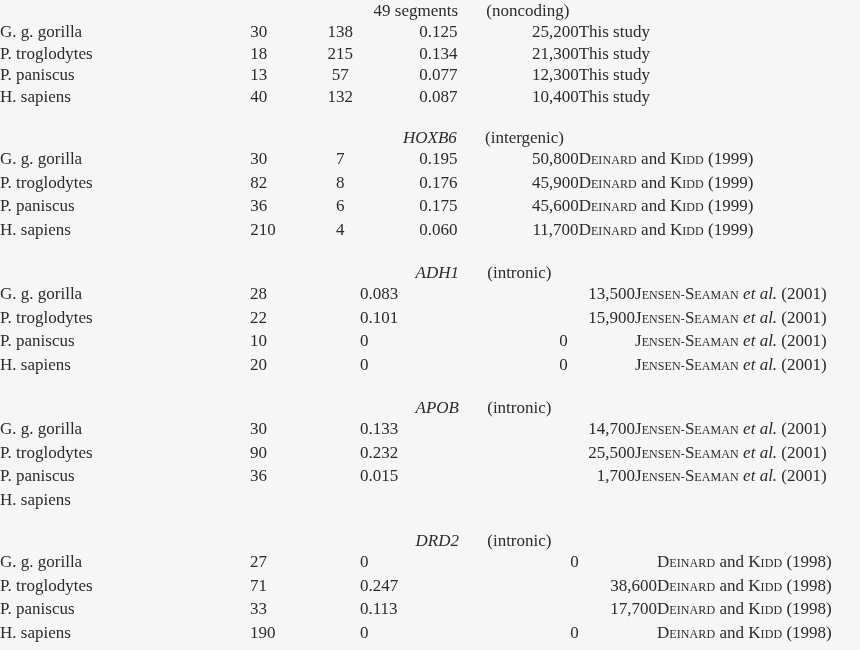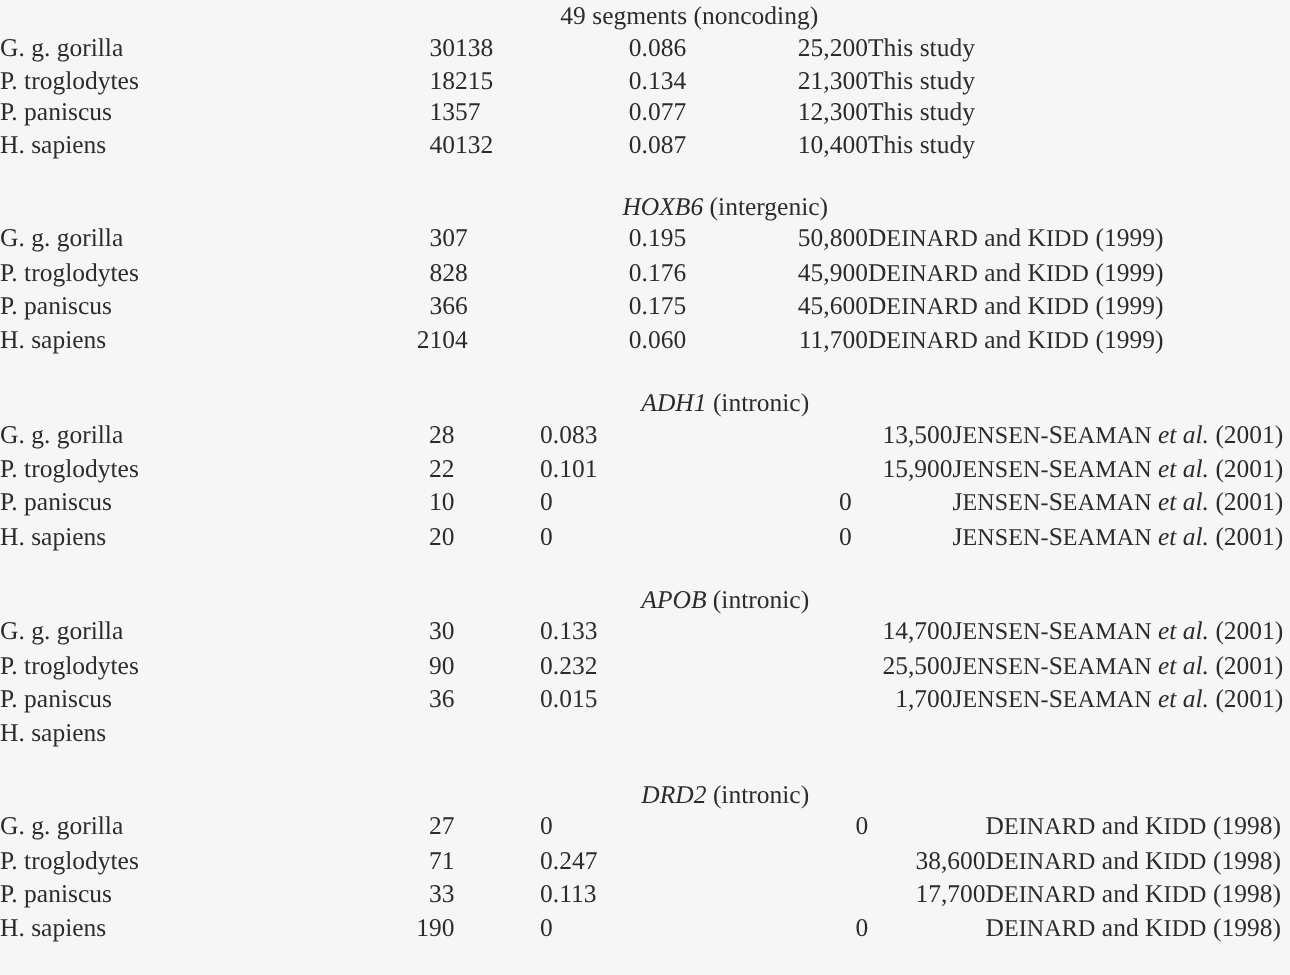--- a/index.html
+++ b/index.html
@@ -40,57 +40,58 @@
     width: 919px;
     margin-left: 0;
     white-space: nowrap;
   }
   .gene-name {
     font-style: italic;
     margin-left: 48px;
   }
   .gene-qualifier {
     font-style: normal;
+    margin-left: 24px;
   }
 
   table.data {
     border-collapse: collapse;
     border-spacing: 0;
     width: 860px;
     table-layout: fixed;
   }
   table.data td {
     font-size: 17px;
     line-height: 21.5px;
     height: 21.5px;
     padding: 0;
     vertical-align: baseline;
     white-space: nowrap;
   }
 
   
   .c-species  { width: 250px; padding-left: 31px; }
-  .c-n        { width:  53px; text-align: right; }
-  .c-seg      { width:  74px; text-align: left; }
+  .c-n        { width:  53px; text-align: left; }
+  .c-seg      { width:  74px; text-align: center; }
   .c-div      { width:  80px; text-align: right; }
   .c-age      { width: 121px; text-align: right; }
   .c-ref      { width: 281px; padding-left: 33px; text-align: left; }
 
   
   .c-div.wide { width: 154px; text-align: left; padding-left: 57px; }
 
   
   .c-age.zero { text-align: center; padding-right: 22px; }
 
   
   .ref .cap {
     font-size: 17px;
   }
   .ref .sc {
-    font-size: 16px;
+    font-size: 12px;
     letter-spacing: 0.1px;
   }
   .ref .etal {
     font-style: italic;
   }
   .ref .rest {
     font-size: 17px;
   }
 </style>
 </head>
@@ -98,21 +99,21 @@
 
 <div id="table-root">
     <div class="section">
       <div class="section-heading"><span class="gene-qualifier">49 segments</span><span class="gene-qualifier"> (noncoding)</span></div>
       <table class="data">
         <tbody>
           <tr>
             <td class="c-species">G. g. gorilla</td>
             <td class="c-n">30</td>
             <td class="c-seg">138</td>
-            <td class="c-div">0.086</td>
+            <td class="c-div">0.125</td>
             <td class="c-age">25,200</td>
             <td class="c-ref ref"><span class="rest">This study</span></td>
           </tr>
           <tr>
             <td class="c-species">P. troglodytes</td>
             <td class="c-n">18</td>
             <td class="c-seg">215</td>
             <td class="c-div">0.134</td>
             <td class="c-age">21,300</td>
             <td class="c-ref ref"><span class="rest">This study</span></td>

